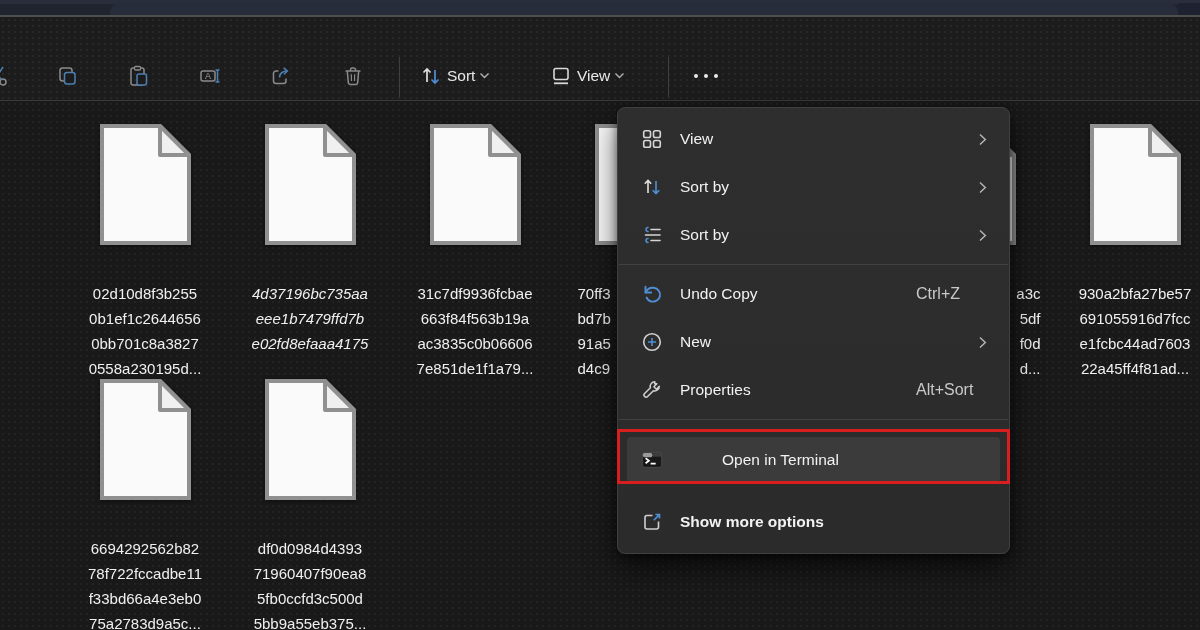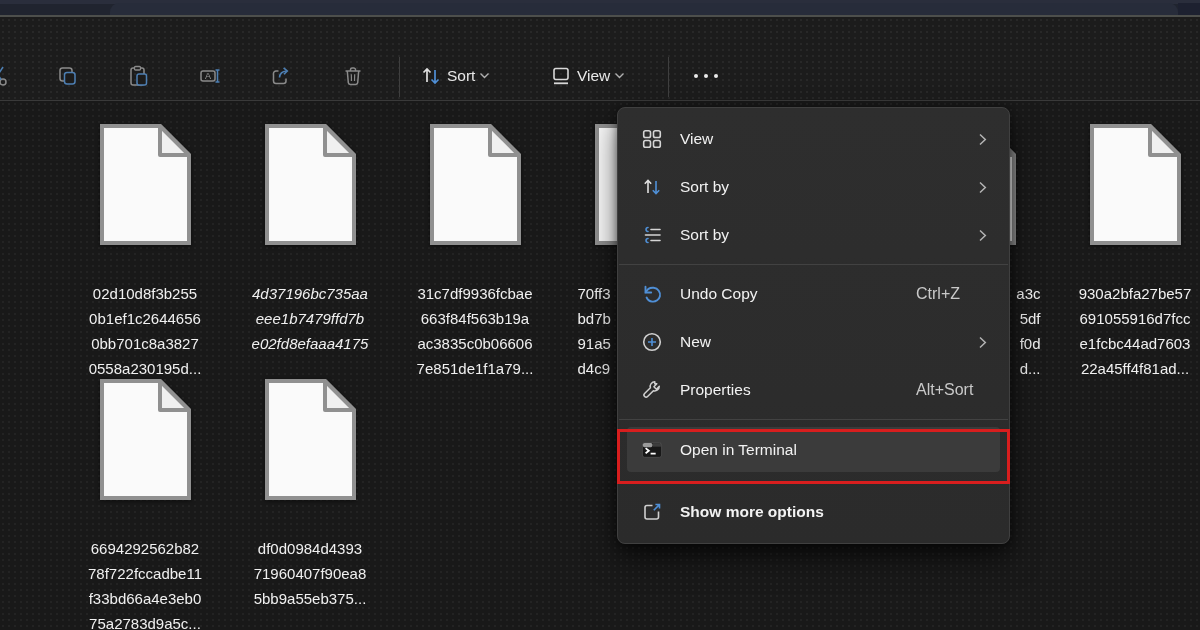--- a/index.html
+++ b/index.html
@@ -48,21 +48,21 @@
       border:1px solid #404040;border-radius:8px;box-sizing:border-box;
       padding:7px 0;box-shadow:0 14px 30px rgba(0,0,0,.6), 0 2px 8px rgba(0,0,0,.45);}
   .menu-item{position:relative;display:flex;align-items:center;height:48px;padding:0 12px 0 22px;}
   .mi-icon{width:24px;height:24px;margin-right:16px;flex:0 0 auto;}
   .mi-icon svg{width:22px;height:22px;display:block;margin:1px;}
   .mi-label{font-size:15.5px;color:#f2f2f2;}
   .mi-shortcut{position:absolute;left:298px;font-size:16px;color:#c9c9c9;}
   .mi-chevron{position:absolute;right:22px;width:8px;height:13px;}
   .mi-chevron svg{width:8px;height:13px;display:block;}
   .menu-sep{height:1px;background:#424242;margin:5px 1px;}
-  .menu-item.highlighted{height:45px;margin:7px 9px 0 9px;background:#3b3b3b;border-radius:4px;padding-left:13px;}
+  .menu-item.highlighted{height:45px;margin:17px 9px 0 9px;background:#3b3b3b;border-radius:4px;padding-left:13px;gap:42px;}
   .menu-item.pushed{margin-top:16px;font-weight:bold;}
   .red-box{position:absolute;left:-1px;top:321px;width:387px;height:49px;
            border:3px solid #d81e1e;z-index:5;pointer-events:none;}
 </style>
 </head>
 <body>
 
 <div class="stage">
 
   <div class="titlebar">
@@ -291,20 +291,21 @@
   <div class="file-card" style="left: 227.5px; top: 276px;">
     <div class="file-icon">
       <svg viewBox="0 0 95 125">
         <path d="M4 4 H62 L91 33 V121 H4 Z" fill="#fafafa" stroke="#909090" stroke-width="4"></path>
         <path d="M62 4 V33 H91 Z" fill="#f0f0f0" stroke="#909090" stroke-width="4" stroke-linejoin="round"></path>
       </svg>
     </div>
     <div class="file-name">
           <div>df0d0984d4393</div>
           <div>71960407f90ea8</div>
+          <div>5fb0ccfd3c500d</div>
           <div>5bb9a55eb375...</div>
         </div>
   </div>
 </div>
 
   <div class="context-menu" id="ctx-menu">
     <div class="red-box"></div>
 
   <div class="menu-item">
     <span class="mi-icon">

